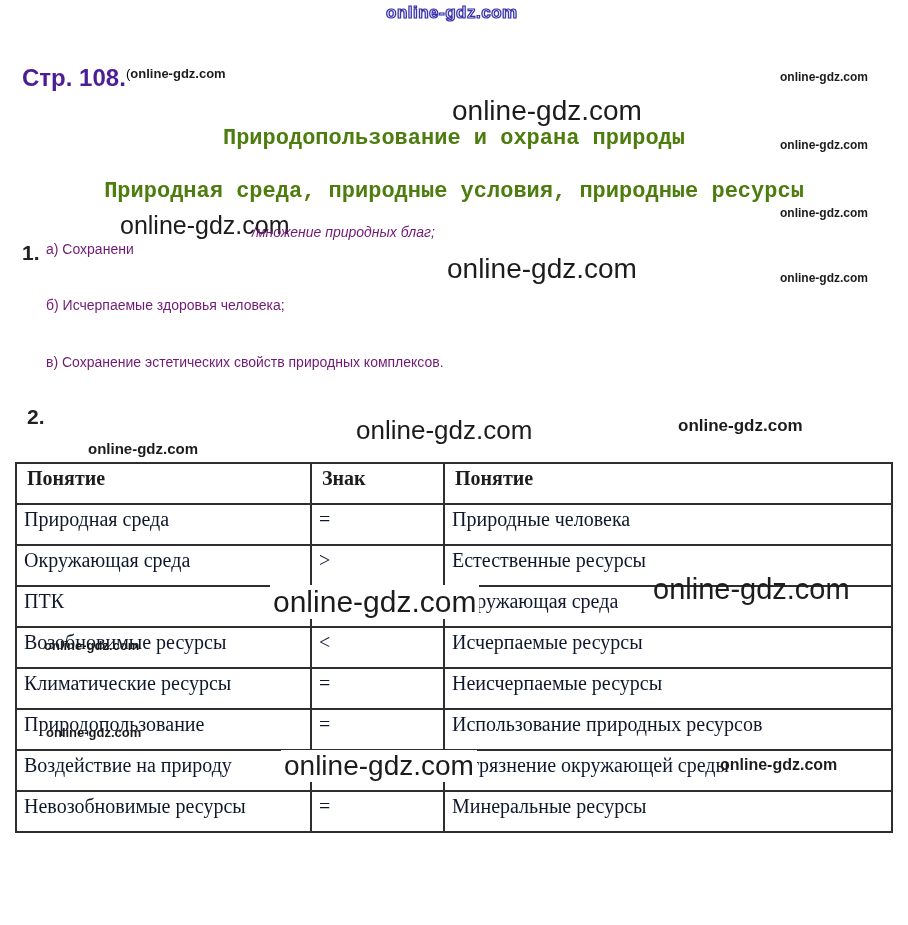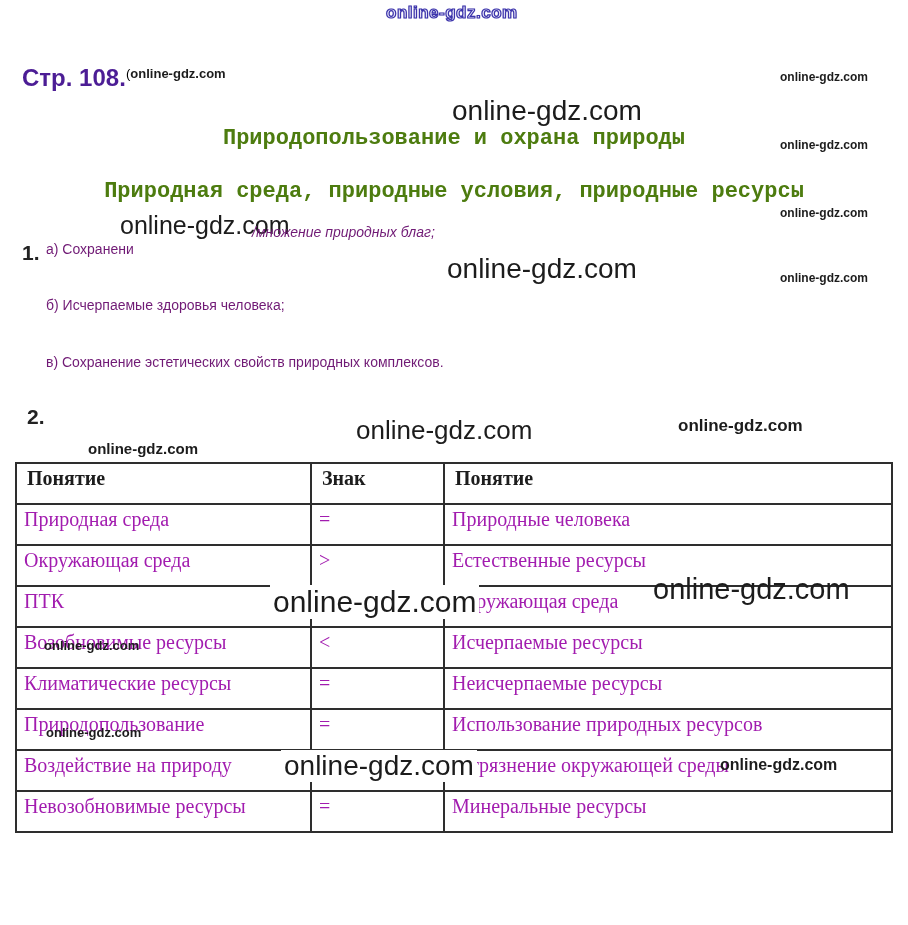--- a/index.html
+++ b/index.html
@@ -34,21 +34,21 @@
   .concepts-table th, .concepts-table td {
     border: 2px solid #2e2e2e;
     height: 36px;
     padding: 3px 6px 0 10px;
     vertical-align: top;
     text-align: left;
     font-size: 20px;
     overflow: hidden;
   }
   .concepts-table th { font-weight: bold; color: #1d1d1d; }
-  .concepts-table td { font-weight: normal; color: #a21caf; padding-left: 7px; }
+  .concepts-table td { font-weight: normal; color: #0f172a; padding-left: 7px; }
 </style>
 </head>
 <body>
 
 <div id="page">
 
   <div class="abs wm-outline" style="left:386px; top:3px; font-size:17px;">online-gdz.com</div>
 
   <div class="abs page-label" style="left:22px; top:64px;">Стр. 108.</div>
   <div class="abs" style="left:126px; top:66px; font-size:13px;">

